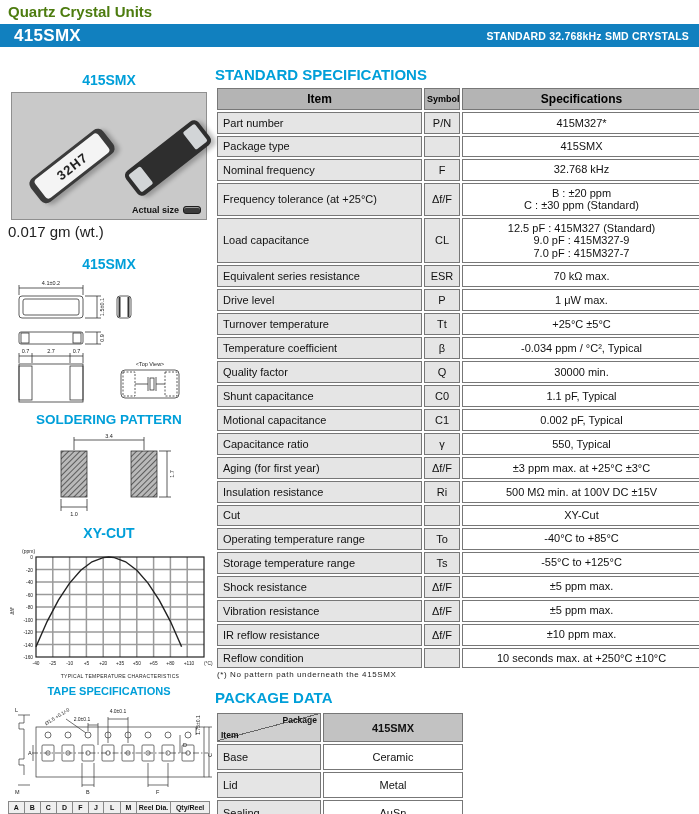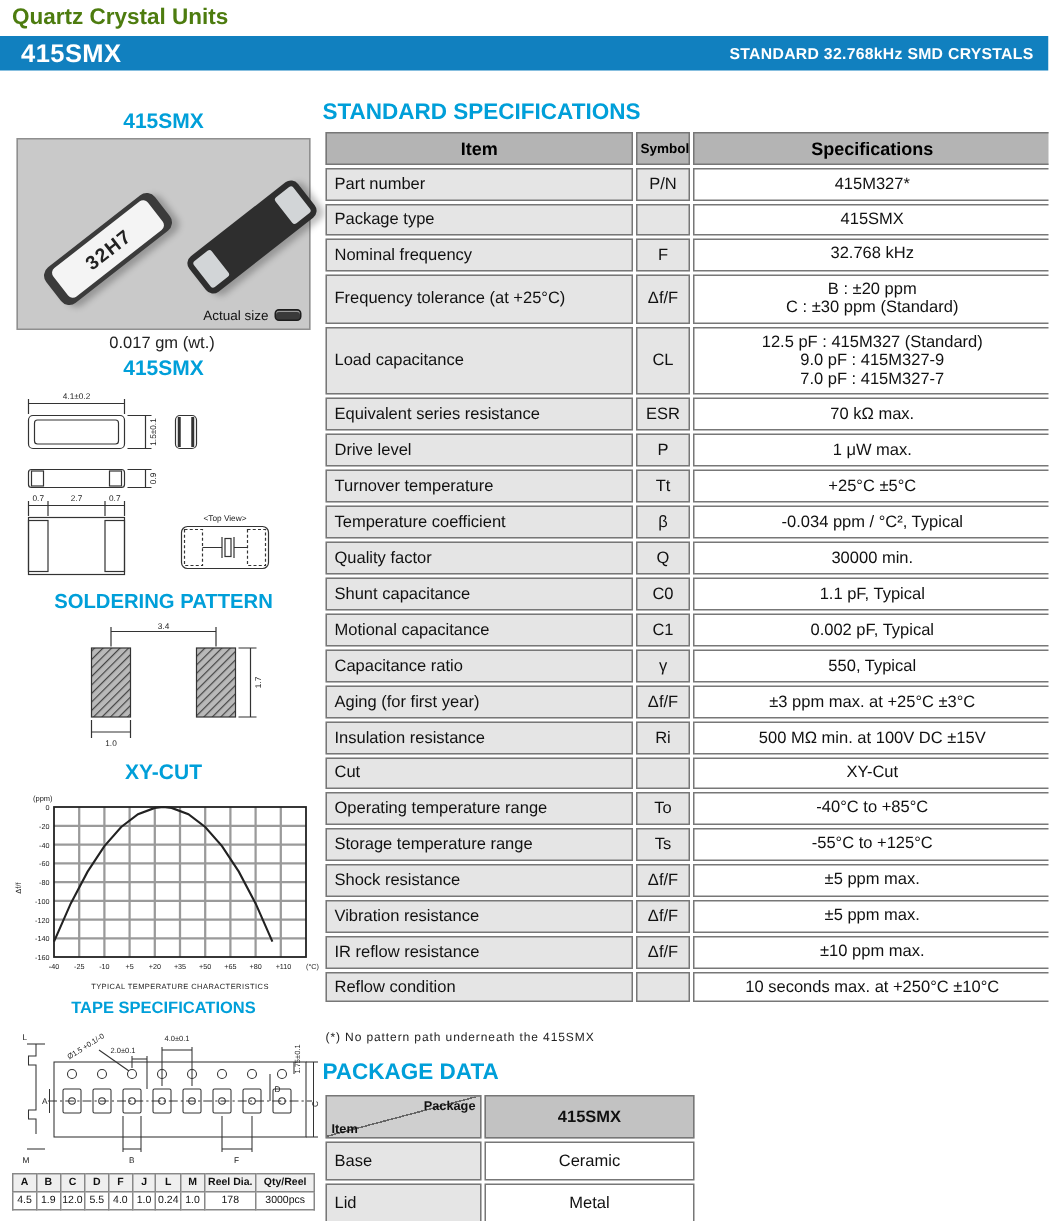--- a/index.html
+++ b/index.html
@@ -37,38 +37,38 @@
   }
   .crystal1 .face span{font-size:13px;font-weight:bold;color:#222;letter-spacing:1px;}
   .crystal2{
     position:absolute;left:110px;top:50px;width:92px;height:30px;background:#2e2e2e;
     border-radius:6px;transform:rotate(-38deg);box-shadow:3px 4px 4px rgba(0,0,0,.25);
   }
   .crystal2 .pad{position:absolute;top:4px;width:15px;height:22px;background:#d2d5d7;border-radius:2px;}
   .crystal2 .pad.p1{left:4px;} .crystal2 .pad.p2{right:4px;}
   .actualsize{
     position:absolute;right:5px;bottom:4px;font-size:9px;color:#111;
-    display:flex;align-items:center;gap:4px;
+    display:flex;align-items:center;gap:4px;font-weight:bold;
   }
   .pill{width:16px;height:6px;background:#3a3a3a;border:1px solid #1d1d1d;border-radius:3px;
         box-shadow:inset 0 1px 0 #9a9a9a;}
-  .weight{text-align:center;font-size:11px;margin:3px 2px 2px 0;color:#222;}
+  .weight{text-align:left;font-size:15px;margin:3px 2px 16px 0;color:#222;}
 
   svg text{font-family:"Liberation Sans","DejaVu Sans",sans-serif;fill:#222;}
   .drw{display:block;margin:0 auto;}
 
   
   table.spec{border-collapse:separate;border-spacing:2px;width:482px;table-layout:fixed;margin-top:3px;}
   table.spec th, table.spec td{border:1px solid #777;font-size:11px;}
   table.spec th{background:#b4b4b4;color:#000;font-size:12px;font-weight:bold;padding:3px 2px;}
   table.spec th.symh{font-size:9px;}
   td.item{background:#e5e5e5;text-align:left;padding:3px 5px;}
   td.sym{background:#e5e5e5;text-align:center;padding:4px 1px;}
   td.val{background:#fff;text-align:center;white-space:pre-line;line-height:12.5px;padding:3px 4px;}
-  .footnote{font-size:8px;letter-spacing:.6px;color:#222;margin:17px 0 10px 2px;}
+  .footnote{font-size:8px;letter-spacing:.6px;color:#222;margin:0 0 10px 2px;}
 
   
   .pkg-title{font-size:15px;margin:0 0 5px 0;}
   table.pkg{border-collapse:separate;border-spacing:2px;table-layout:fixed;width:248px;}
   table.pkg th, table.pkg td{border:1px solid #777;font-size:11px;}
   .diag{
     position:relative;width:100px;height:25px;background:#cfcfcf;
     background-image:linear-gradient(to bottom right,rgba(0,0,0,0) calc(50% - 1px),#666 calc(50% - 1px),#666 calc(50% + 0px),rgba(0,0,0,0) calc(50% + 0px));
   }
   .diag .p1{position:absolute;top:1px;right:3px;font-size:8.5px;font-weight:bold;}

